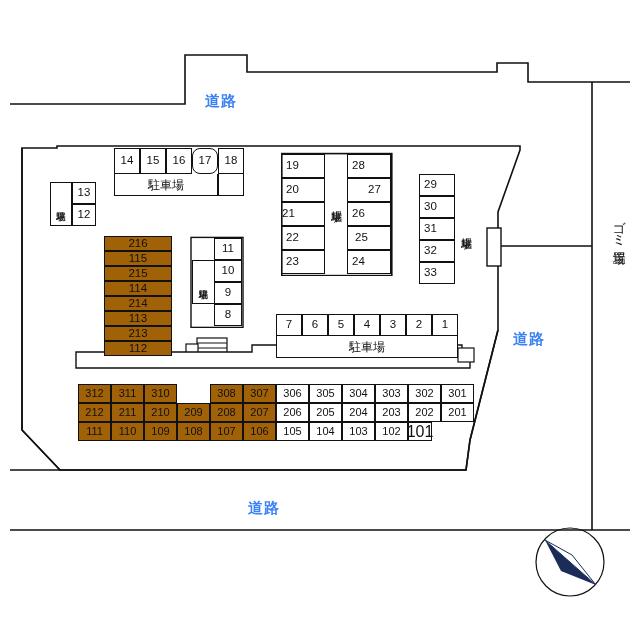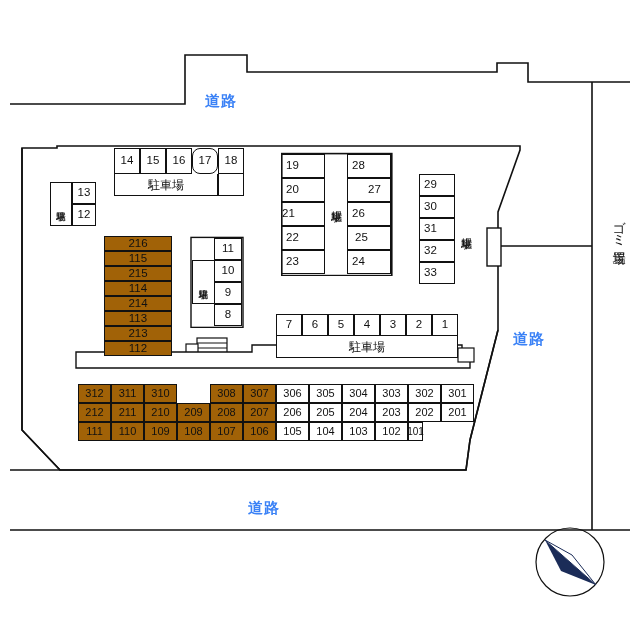--- a/index.html
+++ b/index.html
@@ -190,16 +190,16 @@
       <div class="cell y" style="left: 78px; top: 422px; width: 33px; height: 19px; font-size: 11px;">111</div>
       <div class="cell y" style="left: 111px; top: 422px; width: 33px; height: 19px; font-size: 11px;">110</div>
       <div class="cell y" style="left: 144px; top: 422px; width: 33px; height: 19px; font-size: 11px;">109</div>
       <div class="cell y" style="left: 177px; top: 422px; width: 33px; height: 19px; font-size: 11px;">108</div>
       <div class="cell y" style="left: 210px; top: 422px; width: 33px; height: 19px; font-size: 11px;">107</div>
       <div class="cell y" style="left: 243px; top: 422px; width: 33px; height: 19px; font-size: 11px;">106</div>
       <div class="cell" style="left: 276px; top: 422px; width: 33px; height: 19px; font-size: 11px;">105</div>
       <div class="cell" style="left: 309px; top: 422px; width: 33px; height: 19px; font-size: 11px;">104</div>
       <div class="cell" style="left: 342px; top: 422px; width: 33px; height: 19px; font-size: 11px;">103</div>
       <div class="cell" style="left: 375px; top: 422px; width: 33px; height: 19px; font-size: 11px;">102</div>
-      <div class="cell" style="left: 408px; top: 422px; width: 15px; height: 19px; font-size: 10px;">101</div>
+      <div class="cell" style="left: 408px; top: 422px; width: 24px; height: 19px; font-size: 16px;">101</div>
     </div>
 
 </div>
 
 </body></html>

